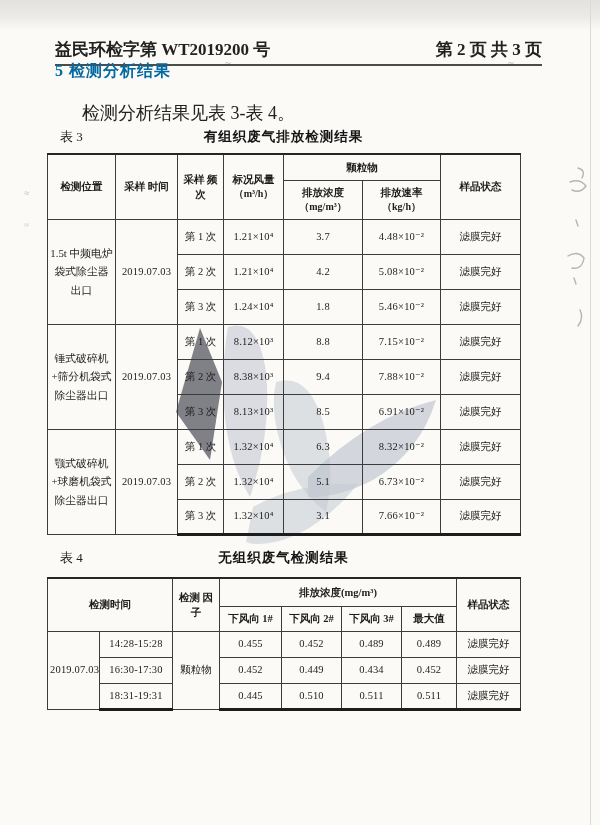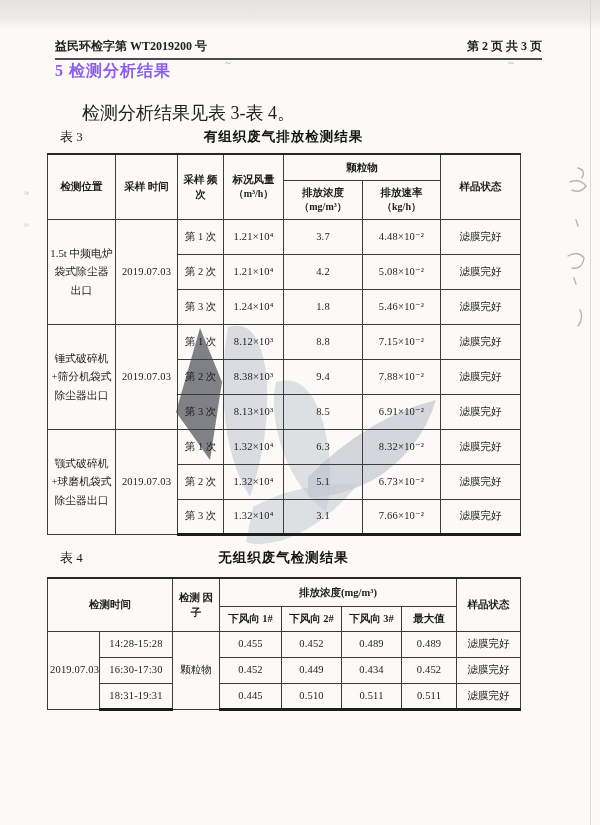--- a/index.html
+++ b/index.html
@@ -21,25 +21,25 @@
   .paper-edge-right {
     position: absolute; top: 0; right: 9px; width: 1px; height: 825px;
     background: #dcdad6;
   }
   
   .page-header {
     position: absolute; left: 55px; top: 38px; width: 487px;
     display: flex; justify-content: space-between; align-items: flex-end;
     border-bottom: 2px solid #4c4c4c;
     padding-bottom: 3px;
-    font-size: 12px; font-weight: bold; color: #222;
+    font-size: 17px; font-weight: bold; color: #222;
   }
   .section-title {
     position: absolute; left: 55px; top: 61px;
-    font-size: 16px; font-weight: bold; color: #8b5cf6;
+    font-size: 16px; font-weight: bold; color: #0369a1;
     letter-spacing: 1px;
   }
   .intro-line {
     position: absolute; left: 82px; top: 101px;
     font-size: 18px; color: #222;
   }
   
   .table-caption-row { position: absolute; left: 47px; width: 473px; }
   .tbl3-caption { top: 128px; }
   .tbl4-caption { top: 549px; }

